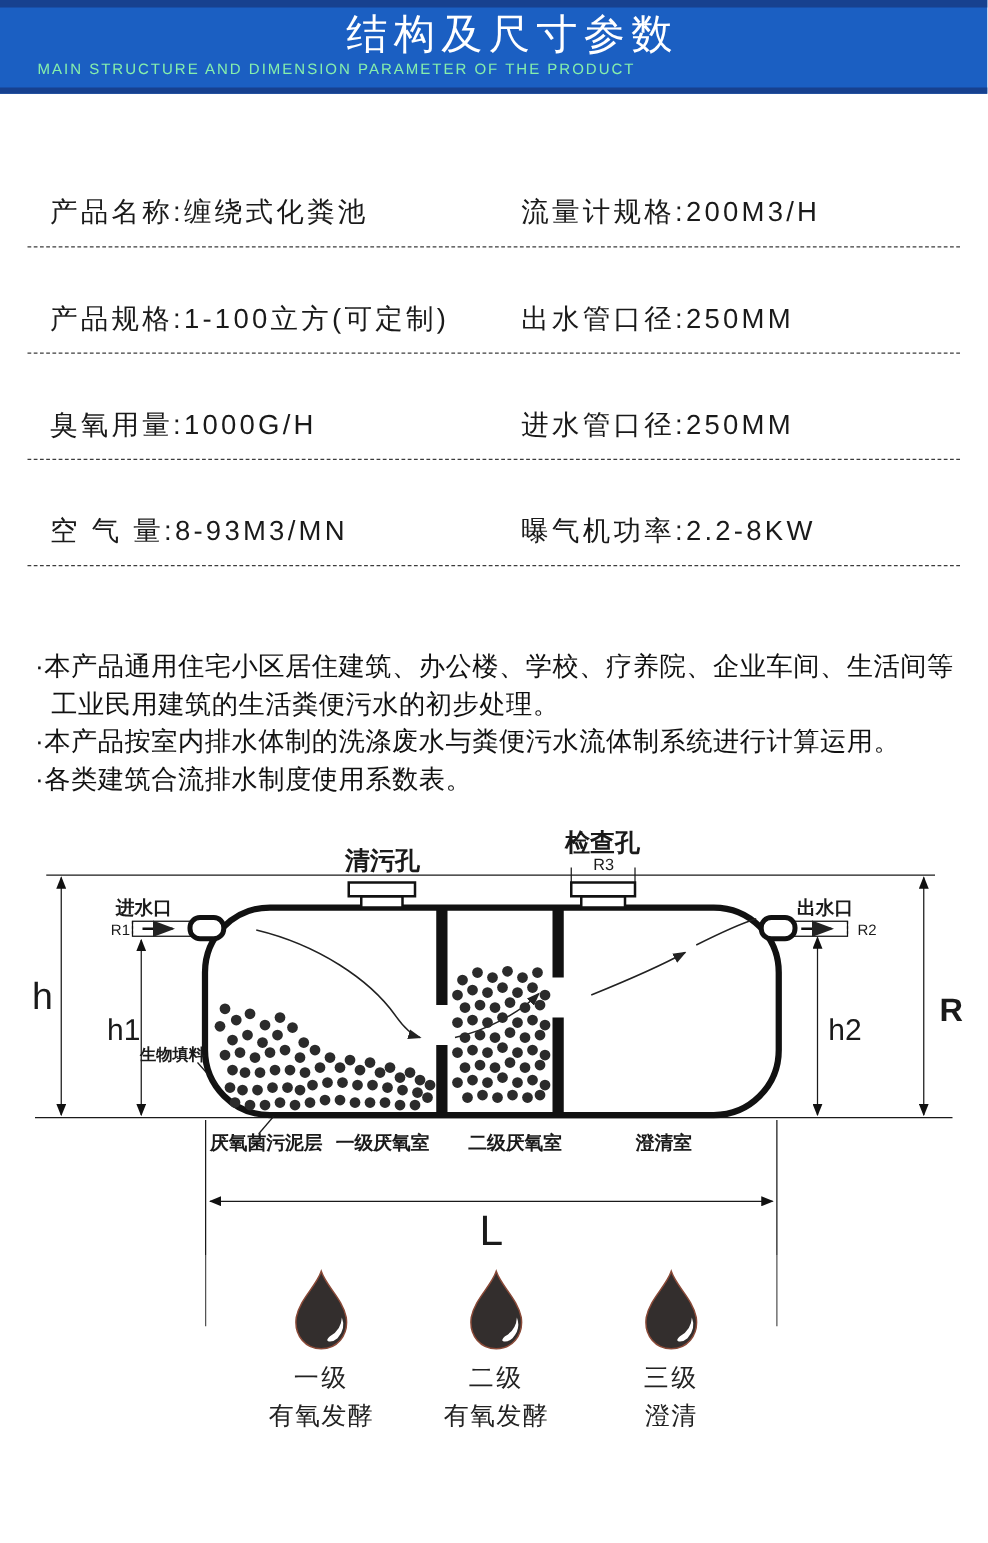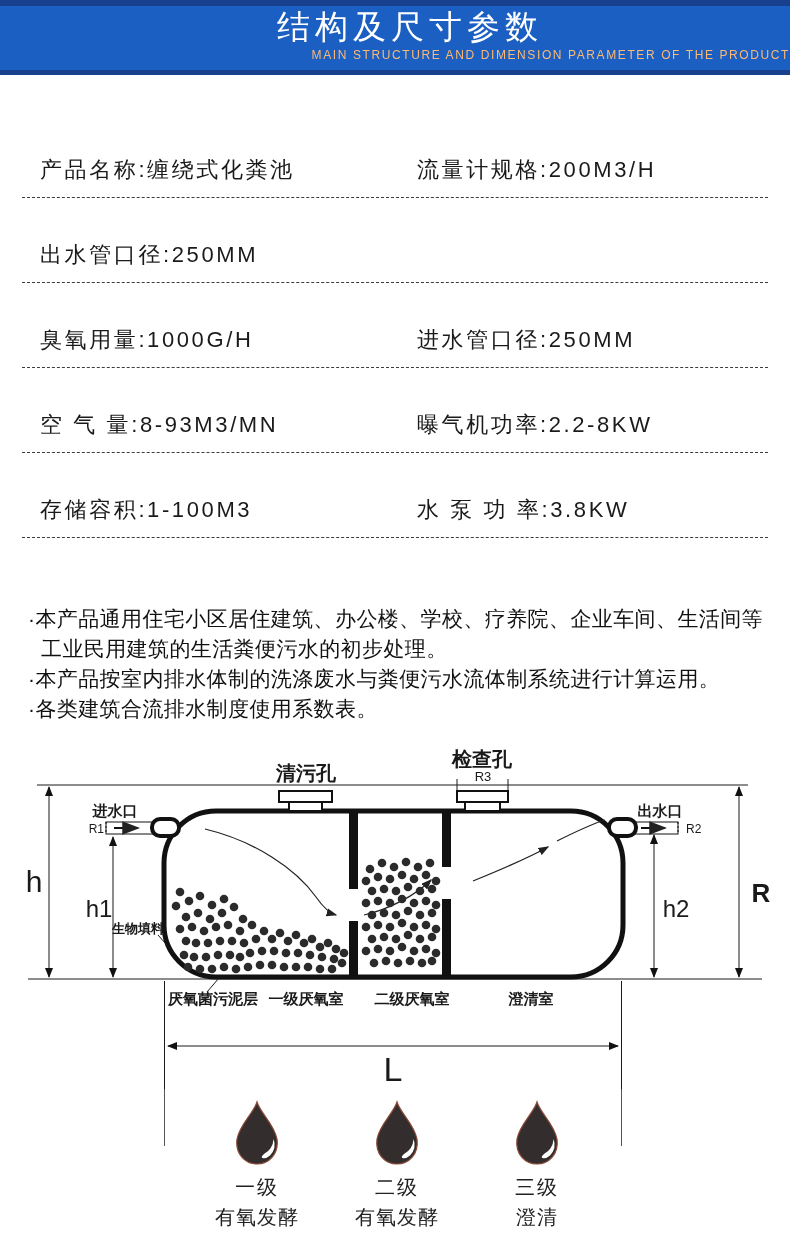--- a/index.html
+++ b/index.html
@@ -12,21 +12,21 @@
   }
   
   .header { width:790px; height:75px; background:#1b5fc2; position:relative;padding-left:30px; }
   .header .strip-top { position:absolute; top:0; left:0; width:100%; height:6px; background:#17418f; }
   .header .strip-bottom { position:absolute; bottom:0; left:0; width:100%; height:5px; background:#17418f; }
   .header .title {
     padding-top:9px; text-align:center; color:#ffffff;
     font-size:33px; letter-spacing:5px; font-weight:400; line-height:36px;
   }
   .header .subtitle {
-    margin-top:3px; text-align:right; color:#fdba74;
+    margin-top:3px; text-align:left; color:#86efac;
     font-size:12px; letter-spacing:1.6px; font-weight:400;
   }
   
   .spec-section { margin-top:38px; padding:0 22px; }
   .spec-row {
     height:85px; display:flex; align-items:flex-end;
     padding:0 0 12px 18px; border-bottom:1px dashed #3c3c3c;gap:32px;
   }
   .spec-cell { font-size:22px; letter-spacing:2.6px; white-space:nowrap; color:#1a1a1a; }
   .spec-left  { width:345px; }
@@ -54,33 +54,30 @@
   <div class="subtitle">MAIN STRUCTURE AND DIMENSION PARAMETER OF THE PRODUCT</div>
   <div class="strip-bottom"></div>
 </div>
 
 <div class="spec-section">
   <div class="spec-row">
     <div class="spec-cell spec-left">产品名称:缠绕式化粪池</div>
     <div class="spec-cell spec-right">流量计规格:200M3/H</div>
   </div>
   <div class="spec-row">
+    <div class="spec-cell spec-left">产品规格:1-100立方(可定制)</div>
     <div class="spec-cell spec-right">出水管口径:250MM</div>
   </div>
   <div class="spec-row">
     <div class="spec-cell spec-left">臭氧用量:1000G/H</div>
     <div class="spec-cell spec-right">进水管口径:250MM</div>
   </div>
   <div class="spec-row">
     <div class="spec-cell spec-left">空 气 量:8-93M3/MN</div>
     <div class="spec-cell spec-right">曝气机功率:2.2-8KW</div>
-  </div>
-  <div class="spec-row">
-    <div class="spec-cell spec-left">存储容积:1-100M3</div>
-    <div class="spec-cell spec-right">水 泵 功 率:3.8KW</div>
   </div>
 </div>
 
 <div class="notes">
   <div class="note">·本产品通用住宅小区居住建筑、办公楼、学校、疗养院、企业车间、生活间等工业民用建筑的生活粪便污水的初步处理。</div>
   <div class="note">·本产品按室内排水体制的洗涤废水与粪便污水流体制系统进行计算运用。</div>
   <div class="note">·各类建筑合流排水制度使用系数表。</div>
 </div>
 
 <svg class="diagram" width="790" height="360" viewBox="0 0 790 360" xmlns="http://www.w3.org/2000/svg">

